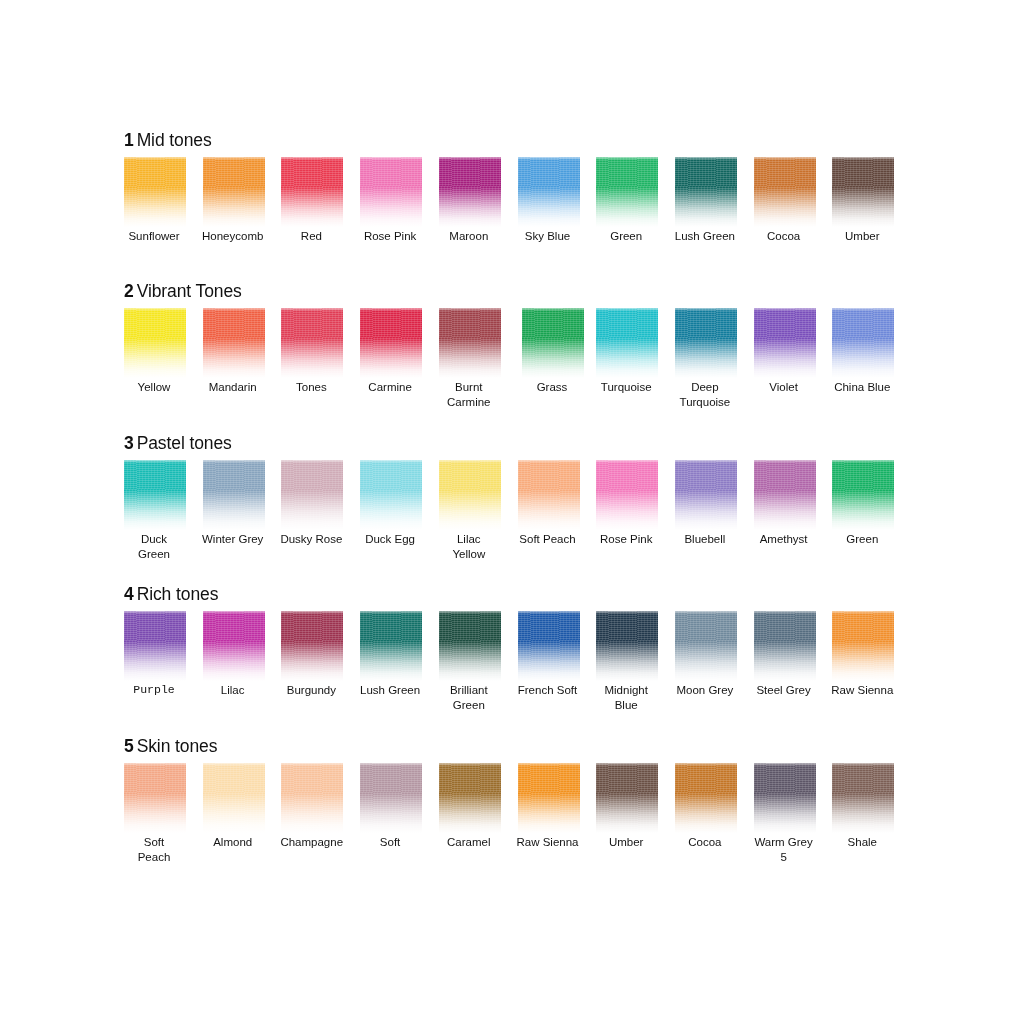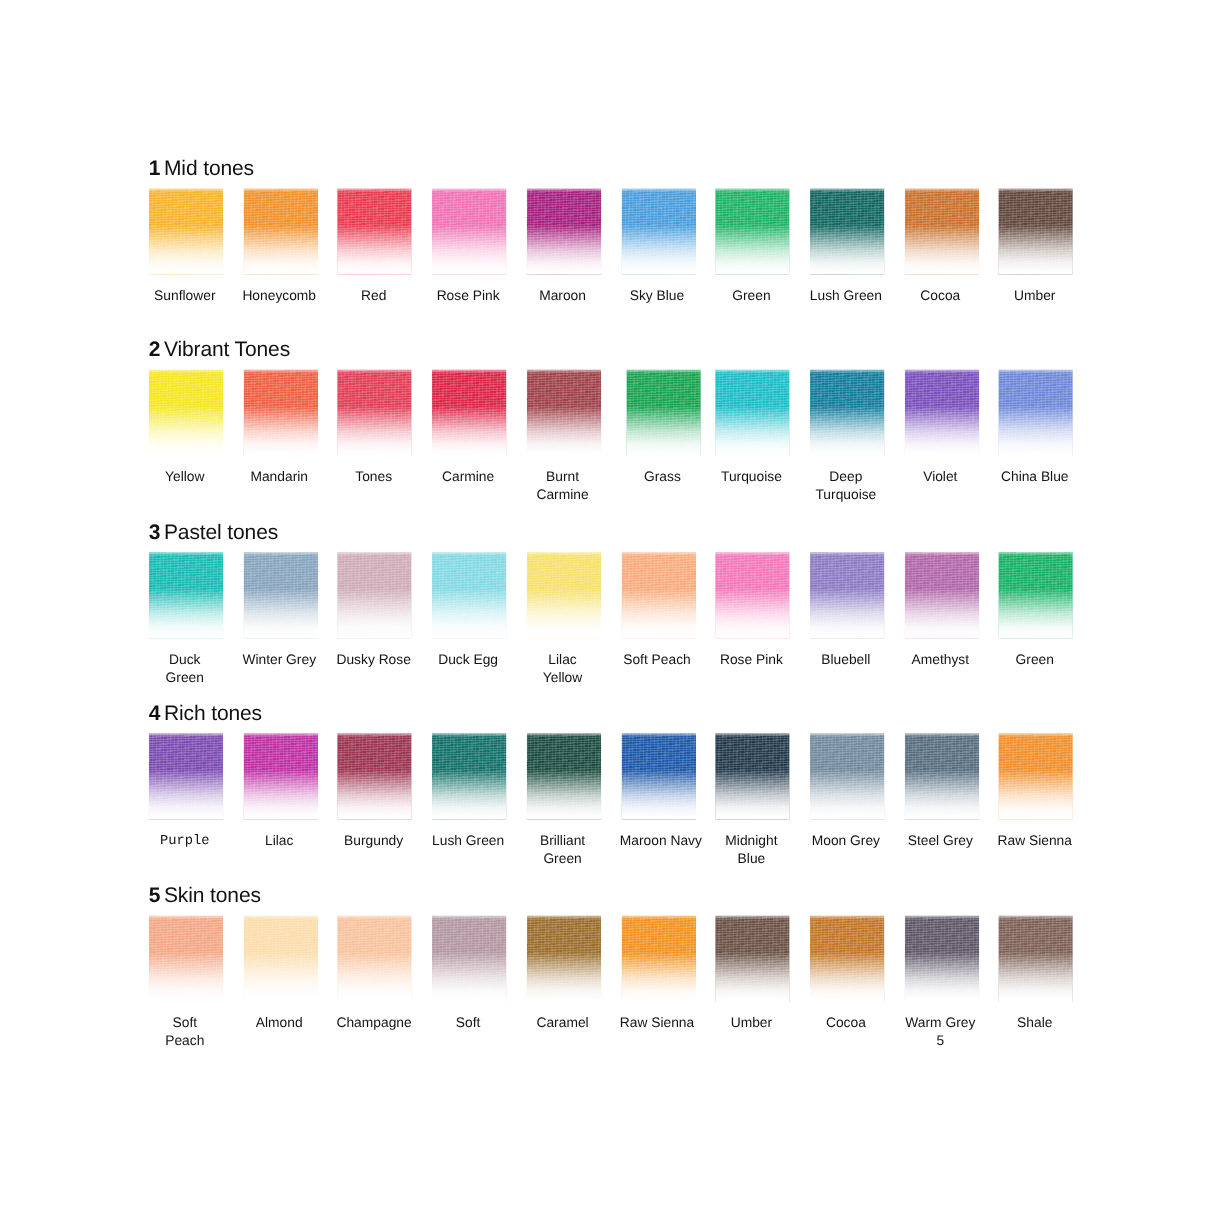--- a/index.html
+++ b/index.html
@@ -116,21 +116,20 @@
     background: linear-gradient(to bottom,
       rgba(255,255,255,0) 0%,
       rgba(255,255,255,0) 42%,
       rgba(255,255,255,0.35) 56%,
       rgba(255,255,255,0.72) 72%,
       rgba(255,255,255,0.93) 86%,
       rgba(255,255,255,1) 97%);
   }
 
   .swatch-label {
-    margin-top: 11px;
     font-size: 11.5px;
     line-height: 14.5px;
     text-align: center;
     color: #141414;
     width: 62px;
     margin-left: -1px;
   }
   .swatch-label .lbl-line {
     display: block;
     white-space: nowrap;
@@ -549,21 +548,21 @@
           </div>
         </div>
         <div class="swatch-cell" style="left: 393.5px;">
           <div class="swatch" style="width: 62px; height: 72px;">
             <div class="ink" style="background: rgb(28, 88, 168);"></div>
             <div class="tex"></div>
             <div class="topedge"></div>
             <div class="fade"></div>
           </div>
           <div class="swatch-label">
-            <span class="lbl-line">Maroon Navy</span>
+            <span class="lbl-line">French Soft</span>
           </div>
         </div>
         <div class="swatch-cell" style="left: 472.2px;">
           <div class="swatch" style="width: 62px; height: 72px;">
             <div class="ink" style="background: rgb(34, 57, 76);"></div>
             <div class="tex"></div>
             <div class="topedge"></div>
             <div class="fade"></div>
           </div>
           <div class="swatch-label">

